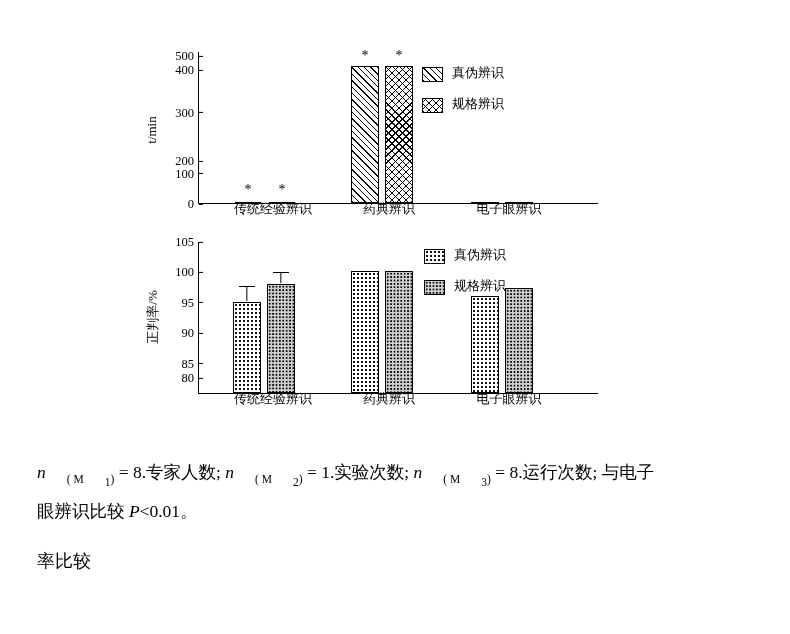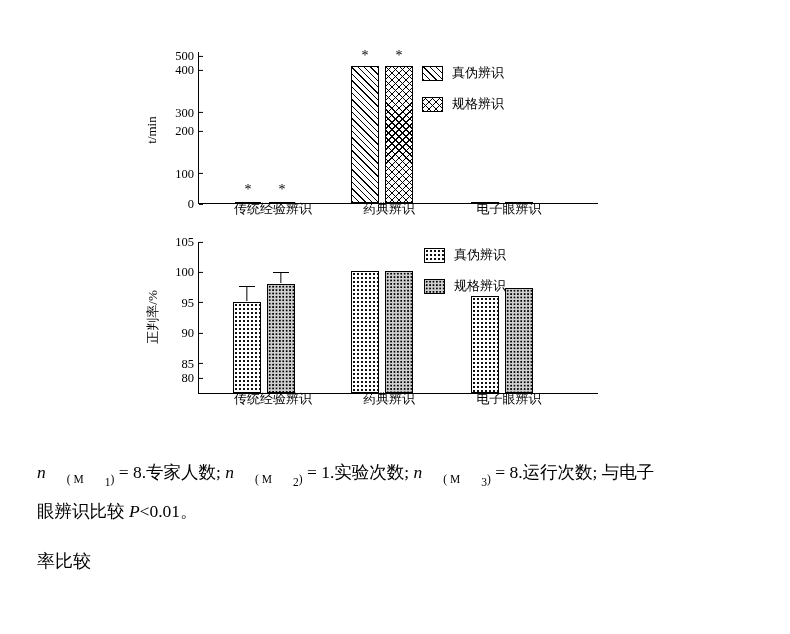--- a/index.html
+++ b/index.html
@@ -122,21 +122,21 @@
     font-family: "Liberation Sans", sans-serif;
   }
 
   
   .legend {
     position: absolute;
     font-size: 13px;
   }
   .legend-row {
     display: flex;
-    align-items: center;
+    align-items: flex-end;
     margin-bottom: 13px;
   }
   .swatch {
     width: 21px;
     height: 15px;
     border: 1.2px solid #000;
     margin-right: 9px;
     box-sizing: border-box;
   }
 
@@ -199,21 +199,21 @@
 
       <div class="ylabel" style="left:-60px; top:70px; transform:rotate(-90deg);">
         <span>t/min</span>
       </div>
 
       <div class="plot">
 
         <div class="ytick" style="top:4px;"><span>500</span><span class="tickline"></span></div>
         <div class="ytick" style="top:18px;"><span>400</span><span class="tickline"></span></div>
         <div class="ytick" style="top:60.8px;"><span>300</span><span class="tickline"></span></div>
-        <div class="ytick" style="top:79px;"><span>200</span><span class="tickline"></span></div>
+        <div class="ytick" style="top:109px;"><span>200</span><span class="tickline"></span></div>
         <div class="ytick" style="top:121.6px;"><span>100</span><span class="tickline"></span></div>
         <div class="ytick" style="top:152px;"><span>0</span><span class="tickline"></span></div>
 
         <div class="group" style="left:28px; width:76px;">
           <div class="bar fill-diag" style="left:8px; width:26px; height:1.5px; border:none; background:#000;">
             <span class="star" style="bottom:6px;">*</span>
           </div>
           <div class="bar fill-cross" style="left:42px; width:26px; height:1.5px; border:none; background:#000;">
             <span class="star" style="bottom:6px;">*</span>
           </div>

